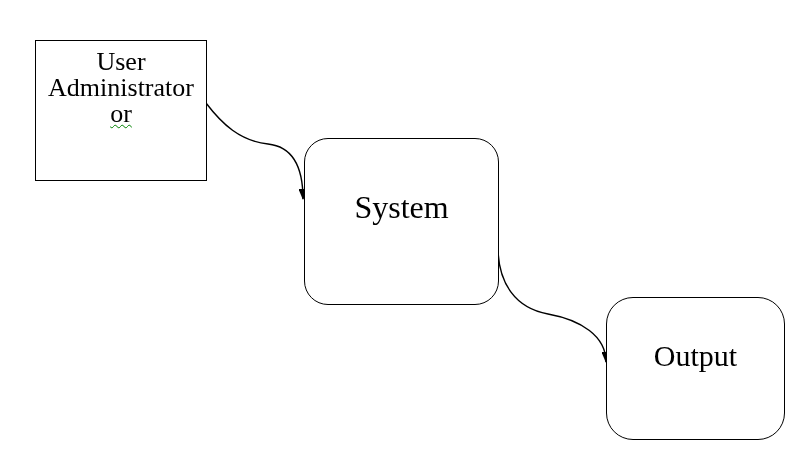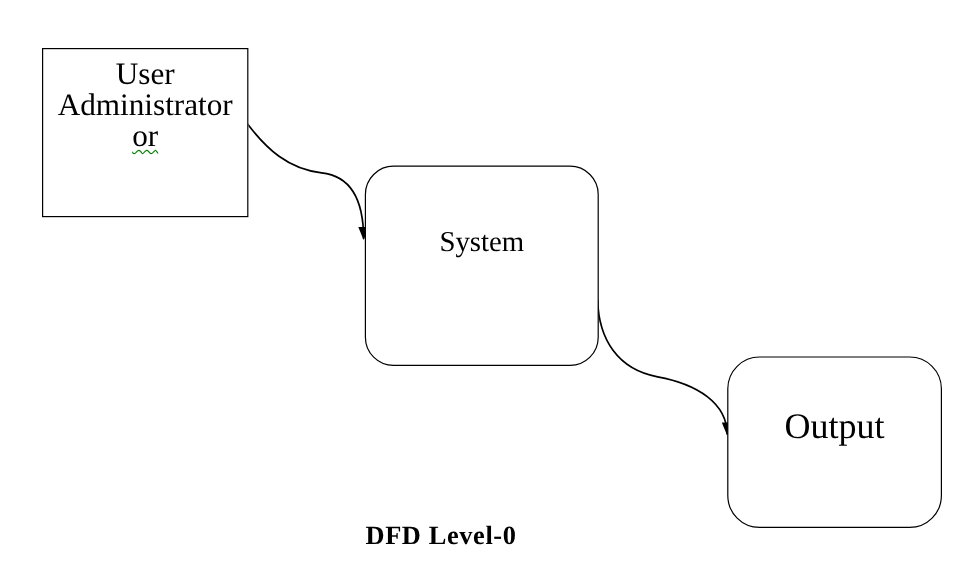--- a/index.html
+++ b/index.html
@@ -55,21 +55,21 @@
     top: 138px;
     width: 195px;
     height: 167px;
   }
   .system-label {
     position: absolute;
     top: 50px;
     left: 0;
     width: 100%;
     text-align: center;
-    font-size: 24px;
+    font-size: 32px;
   }
   #output-box {
     left: 606px;
     top: 297px;
     width: 179px;
     height: 143px;
     border-radius: 27px;
   }
   .output-label {
     position: absolute;
@@ -119,15 +119,14 @@
   </div>
 
   <div class="node node-rounded" id="system-box">
     <div class="system-label">System</div>
   </div>
 
   <div class="node node-rect" id="output-box">
     <div class="output-label">Output</div>
   </div>
 
-  <div class="caption">DFD Level-0</div>
 
 </div>
 
 </body></html>

